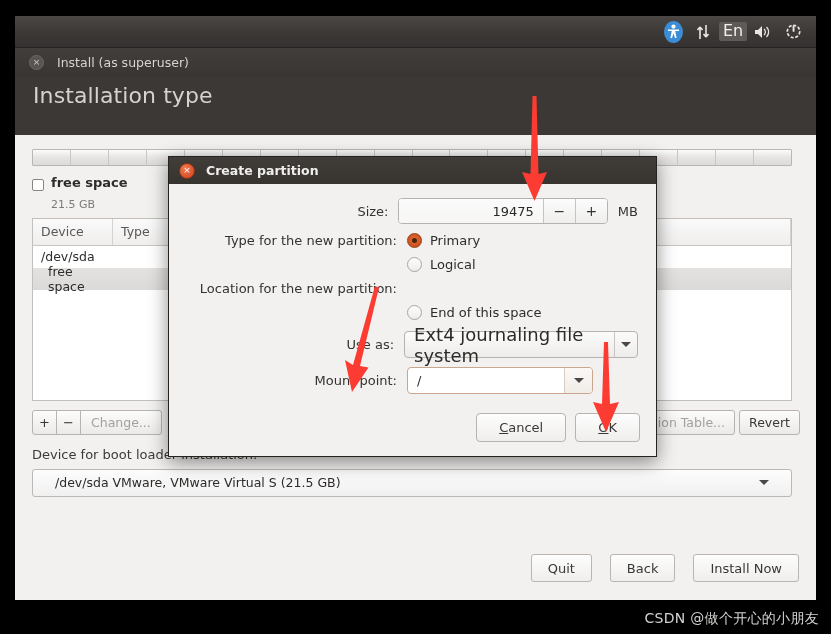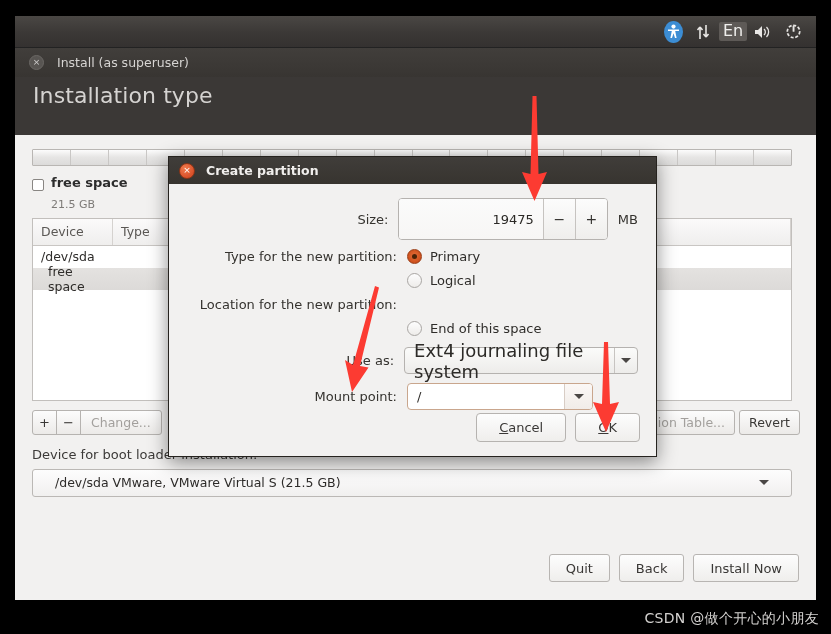--- a/index.html
+++ b/index.html
@@ -163,21 +163,21 @@
   }
   #bootloader-select .arrow {
     margin-left: auto;
     border-left: 5px solid transparent; border-right: 5px solid transparent;
     border-top: 5px solid #4a4745;
   }
 
   
   #bottom-buttons {
     position: absolute; right: 17px; bottom: 18px;
-    display: flex; gap: 9px;
+    display: flex; gap: 18px;
   }
   .action-btn {
     height: 28px; padding: 0 16px;
     background: linear-gradient(to bottom,#fdfdfd 0%,#efeeec 100%);
     border: 1px solid #b8b5b2; border-radius: 3px;
     font-size: 13px; color: #3a3836;
     display: flex; align-items: center; justify-content: center;
   }
 
   
@@ -208,21 +208,21 @@
   .form-row { display: flex; align-items: center; margin-bottom: 9px; }
   .form-label {
     width: 224px; text-align: right; padding-right: 10px;
     font-size: 13px; color: #35332f;
   }
   .form-label.blank { color: transparent; }
 
   
   #size-spinner {
     display: flex; align-items: stretch;
-    height: 42px; width: 218px;
+    height: 26px; width: 218px;
     border: 1px solid #b5b2af; border-radius: 4px;
     background: #fff; overflow: hidden;
   }
   #size-value {
     flex: 1; text-align: right; padding-right: 9px;
     font-size: 13px; color: #2b2926;
     display: flex; align-items: center; justify-content: flex-end;
     background: linear-gradient(to bottom,#fbfbfb,#f7f6f5);
   }
   .spin-btn {

